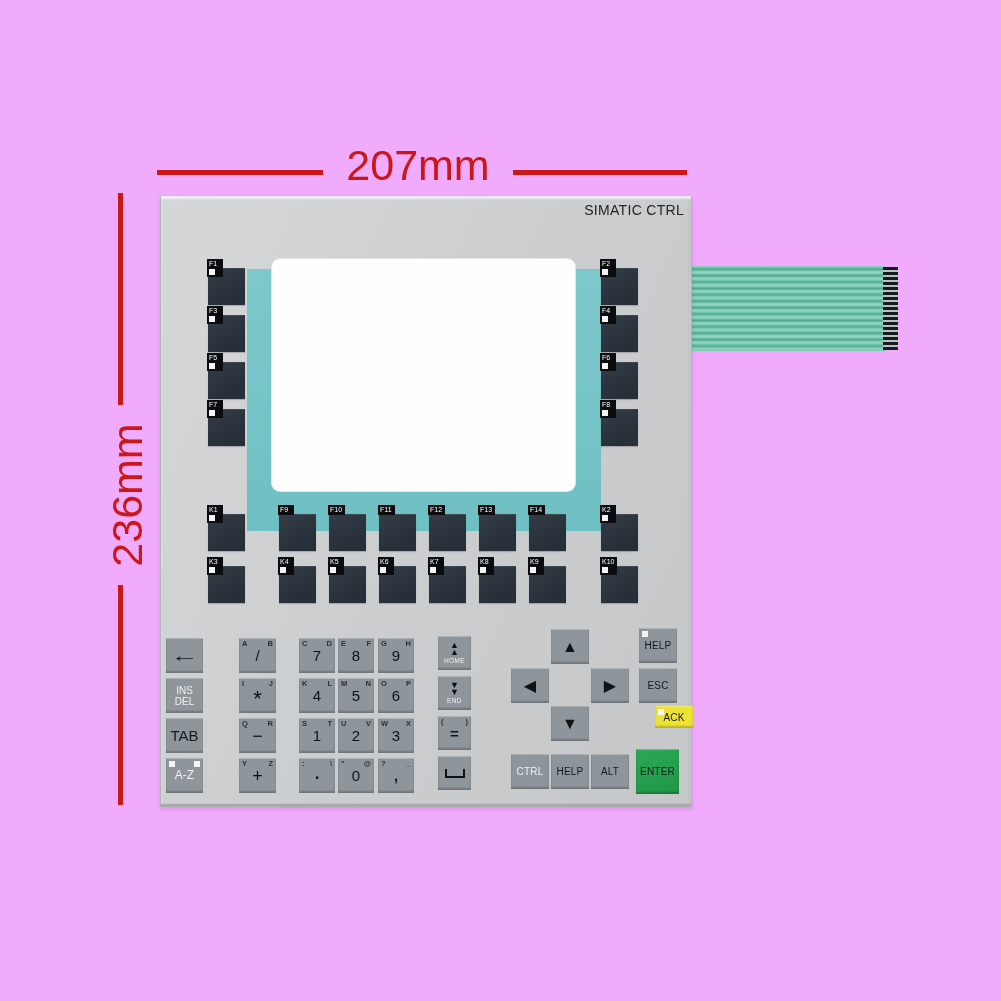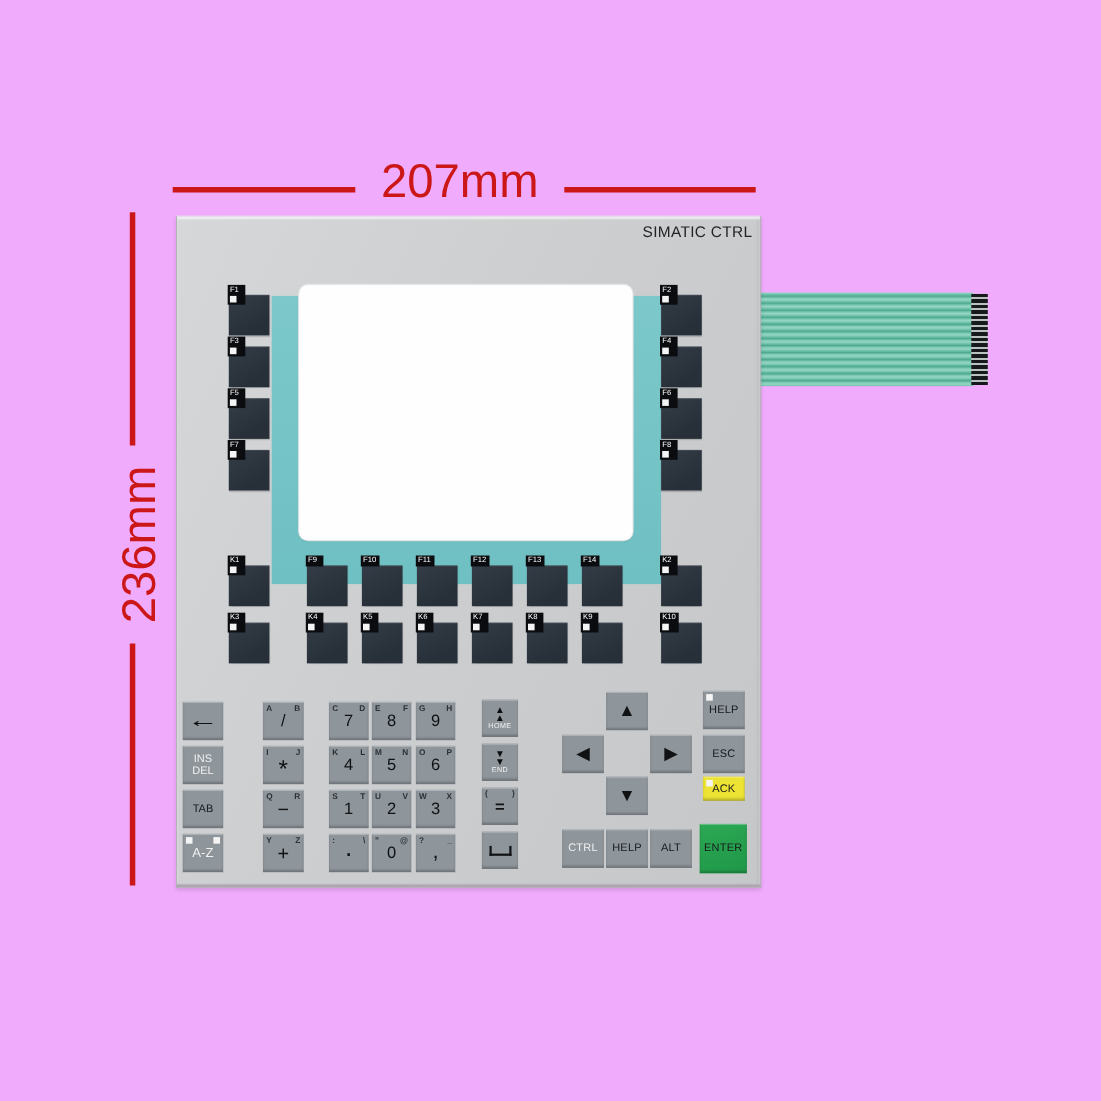--- a/index.html
+++ b/index.html
@@ -48,21 +48,21 @@
   .gkey{position:absolute;background:#8e959b;display:flex;align-items:center;justify-content:center;
     flex-direction:column;box-shadow:inset 0 1px 0 rgba(255,255,255,.28), inset 0 -2px 2px rgba(0,0,0,.22);}
   .corner{position:absolute;top:1px;font-size:7.5px;line-height:9px;color:#2d3134;font-weight:700;}
   .cl{left:3px;} .cr{right:3px;}
   .center-sym{font-size:15px;color:#0f1113;line-height:1;}
   .keyled{position:absolute;width:6px;height:6px;background:#f4f4f4;top:3px;}
   .keyled.tl{left:3px;} .keyled.tr{right:3px;}
   .line{display:block;font-size:10px;line-height:11px;text-align:center;color:#17191c;}
   .k-ins-del .line{color:#f1f1f1;}
   .k-a-z .line{color:#f1f1f1;font-size:12px;}
-  .k-tab .line{font-size:10px;}
+  .k-tab .line{font-size:15px;}
   .k-backspace .center-sym{font-size:19px;transform:scaleX(1.5);display:block;}
   .k-asterisk .center-sym{font-size:22px;margin-top:6px;}
   .k-minus .center-sym,.k-plus .center-sym{font-size:18px;}
   .k-dot .center-sym{font-size:24px;margin-top:-10px;}
   .k-comma .center-sym{font-size:20px;margin-top:-4px;}
   .k-equals .center-sym{font-weight:700;}
   .tri{display:block;font-size:9px;line-height:6.5px;color:#0c0e10;text-align:center;}
   .nav-label{display:block;font-size:6.5px;color:#f2f2f2;letter-spacing:.4px;margin-top:2px;text-align:center;}
   .space-glyph{width:16px;height:7px;border:2px solid #101214;border-top:none;}
   .k-arrow-up .center-sym,.k-arrow-down .center-sym,
@@ -368,21 +368,21 @@
       <div class="gkey k-alt" style="left: 430px; top: 557px; width: 38px; height: 35px;">
         <span class="mod-label">ALT</span>
       </div>
       <div class="gkey k-help" style="left: 478px; top: 431px; width: 38px; height: 35px;">
         <span class="action-label">HELP</span>
         <div class="keyled tl"></div>
       </div>
       <div class="gkey k-esc" style="left: 478px; top: 471px; width: 38px; height: 35px;">
         <span class="action-label">ESC</span>
       </div>
-      <div class="gkey k-ack" style="left: 478px; top: 509px; width: 38px; height: 22px;">
+      <div class="gkey k-ack" style="left: 494px; top: 509px; width: 38px; height: 22px;">
         <span class="action-label">ACK</span>
         <div class="keyled tl"></div>
       </div>
       <div class="gkey k-enter" style="left: 475px; top: 552px; width: 43px; height: 45px;">
         <span class="action-label">ENTER</span>
       </div>
     </div>
 </div>
 
 </body></html>

